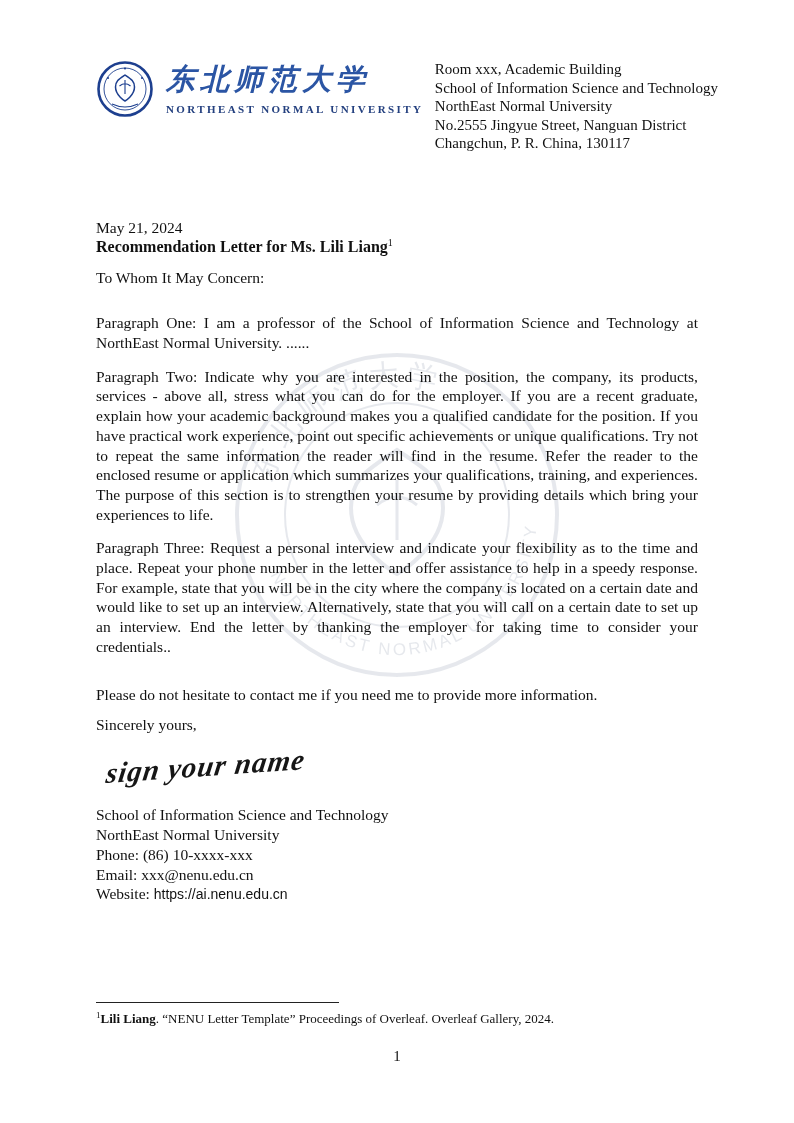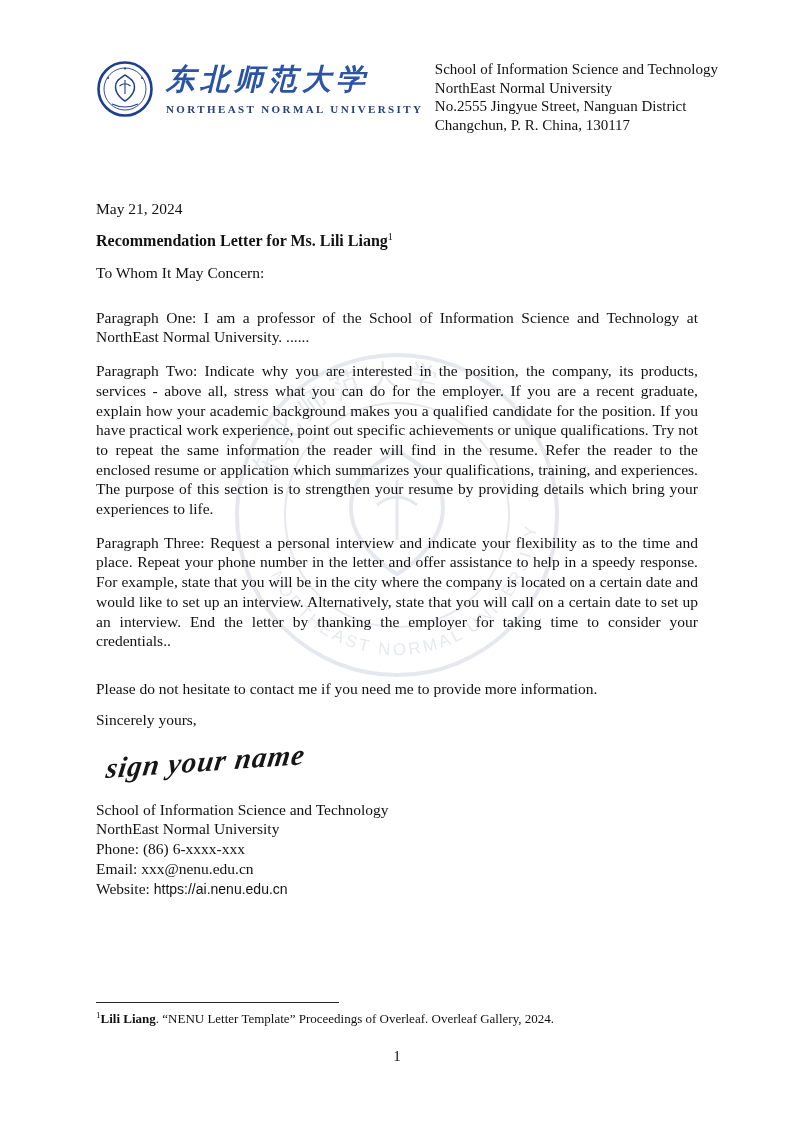--- a/index.html
+++ b/index.html
@@ -26,21 +26,21 @@
     font-style:italic; letter-spacing:5px; white-space:nowrap;
   }
   .uni-en {
     font-size:11px; color:#24407f; letter-spacing:2.4px; margin-top:7px;
     font-weight:bold; white-space:nowrap;
   }
   .address { font-size:15px; line-height:18.6px; max-width:300px; }
   
   .body-content { position:relative; z-index:1; padding:0 96px; font-size:15.5px; }
   .date { margin-top:66px; }
-  .title { margin-top:13px; font-weight:bold; font-size:16px; }
+  .title { font-weight:bold; font-size:16px; }
   .title sup { font-size:10px; font-weight:normal; }
   .salutation { margin-top:13px; }
   .para { line-height:19.7px; text-align:justify; margin-top:14px; }
   .para.first { margin-top:26px; }
   .closing { margin-top:28px; }
   .valediction { margin-top:12px; }
   .signature-script {
     display:inline-block; margin:16px 0 0 10px; font-size:29px;
     font-style:italic; font-weight:600; letter-spacing:1px; color:#161616;
     transform:rotate(-4deg) skewX(-12deg); white-space:nowrap;
@@ -87,20 +87,21 @@
         <path d="M29 15 c6,4 9.5,6 9.5,12 c0,8.5 -9.5,14 -9.5,14 c0,0 -9.5,-5.5 -9.5,-14 c0,-6 3.5,-8 9.5,-12 z" fill="none" stroke="#1d3f8f" stroke-width="1.5"></path>
         <path d="M29 20 v14 M23.5 26 q5.5,-4.5 11,0" fill="none" stroke="#1d3f8f" stroke-width="1.1"></path>
         <path d="M16 44 q13,6 26,0" fill="none" stroke="#1d3f8f" stroke-width="1.1"></path>
       </svg>
       <div class="uni-names">
         <div class="uni-cn">东北师范大学</div>
         <div class="uni-en">NORTHEAST NORMAL UNIVERSITY</div>
       </div>
     </div>
     <div class="address">
+      <div>Room xxx, Academic Building</div>
       <div>School of Information Science and Technology</div>
       <div>NorthEast Normal University</div>
       <div>No.2555 Jingyue Street, Nanguan District</div>
       <div>Changchun, P. R. China, 130117</div>
     </div>
   </div>
 
   <div class="body-content">
     <div class="date">May 21, 2024</div>
 
@@ -115,21 +116,21 @@
     <div class="para closing">Please do not hesitate to contact me if you need me to provide more information.</div>
     <div class="valediction">Sincerely yours,</div>
 
     <div>
       <span class="signature-script">sign your name</span>
     </div>
 
     <div class="contact">
       <div>School of Information Science and Technology</div>
       <div>NorthEast Normal University</div>
-      <div>Phone: (86) 6-xxxx-xxx</div>
+      <div>Phone: (86) 10-xxxx-xxx</div>
       <div>Email: xxx@nenu.edu.cn</div>
       <div><span>Website: </span><span class="mono">https://ai.nenu.edu.cn</span></div>
     </div>
   </div>
 
   <div class="footnote-area">
     <div class="footnote-rule"></div>
     <div class="footnote"><sup>1</sup><b>Lili Liang</b><span>. “NENU Letter Template” Proceedings of Overleaf. Overleaf Gallery, 2024.</span></div>
   </div>
 

